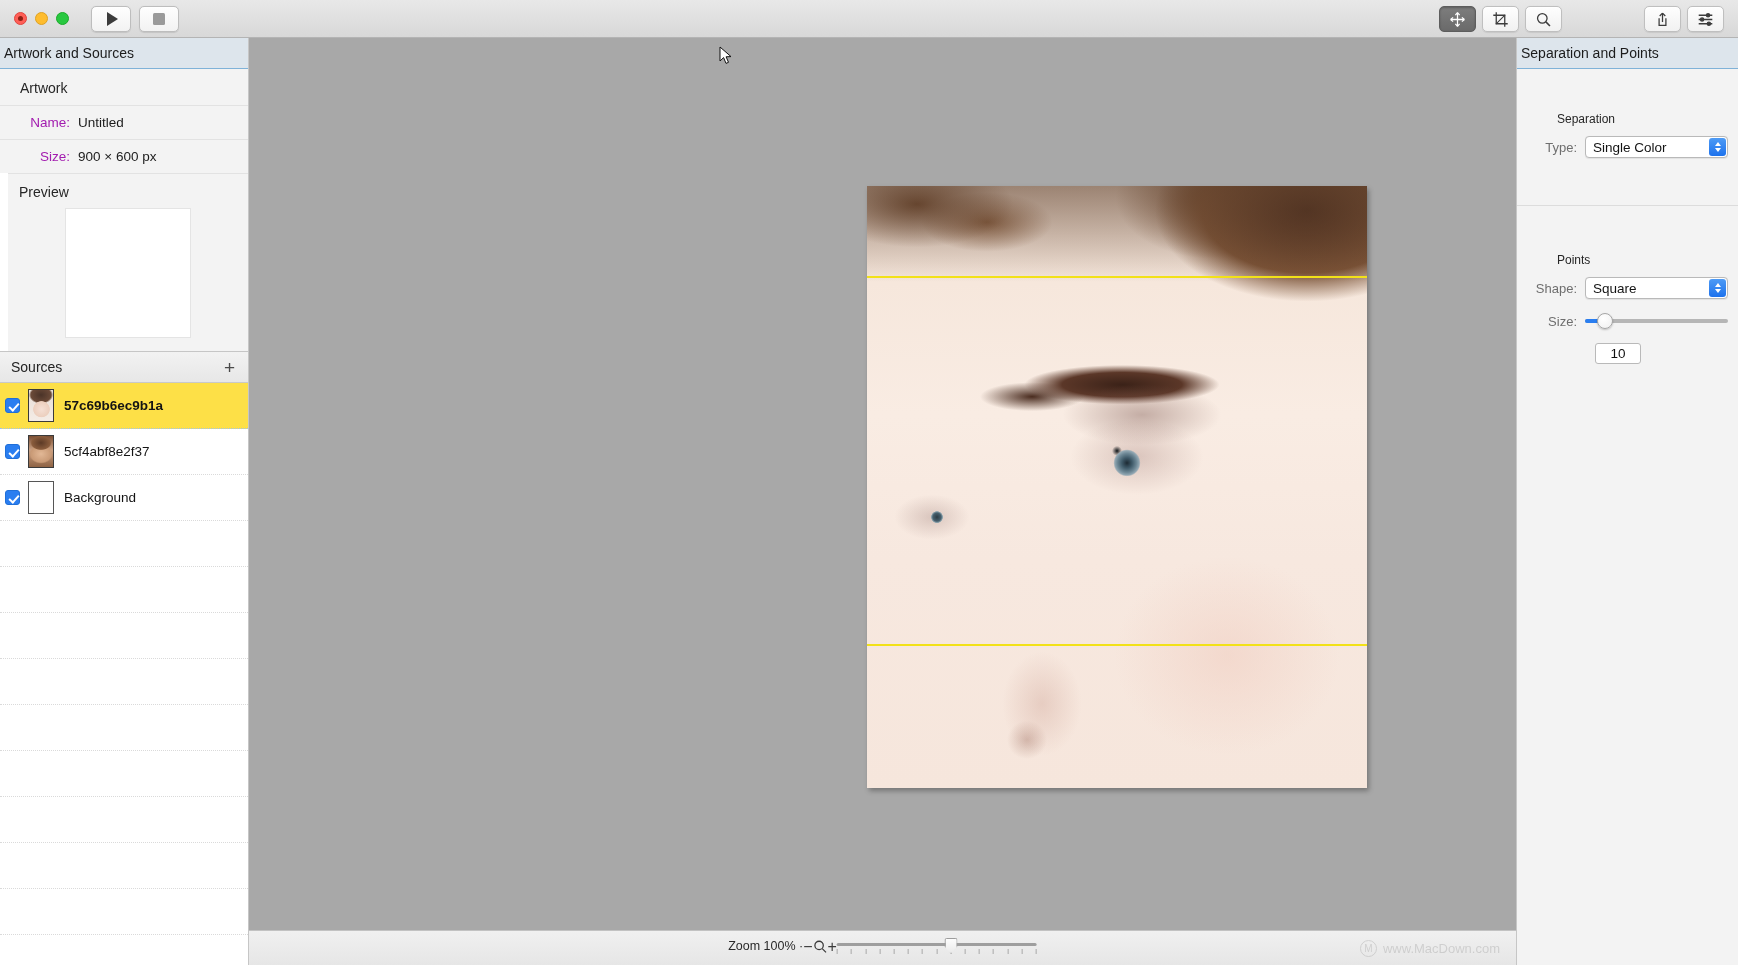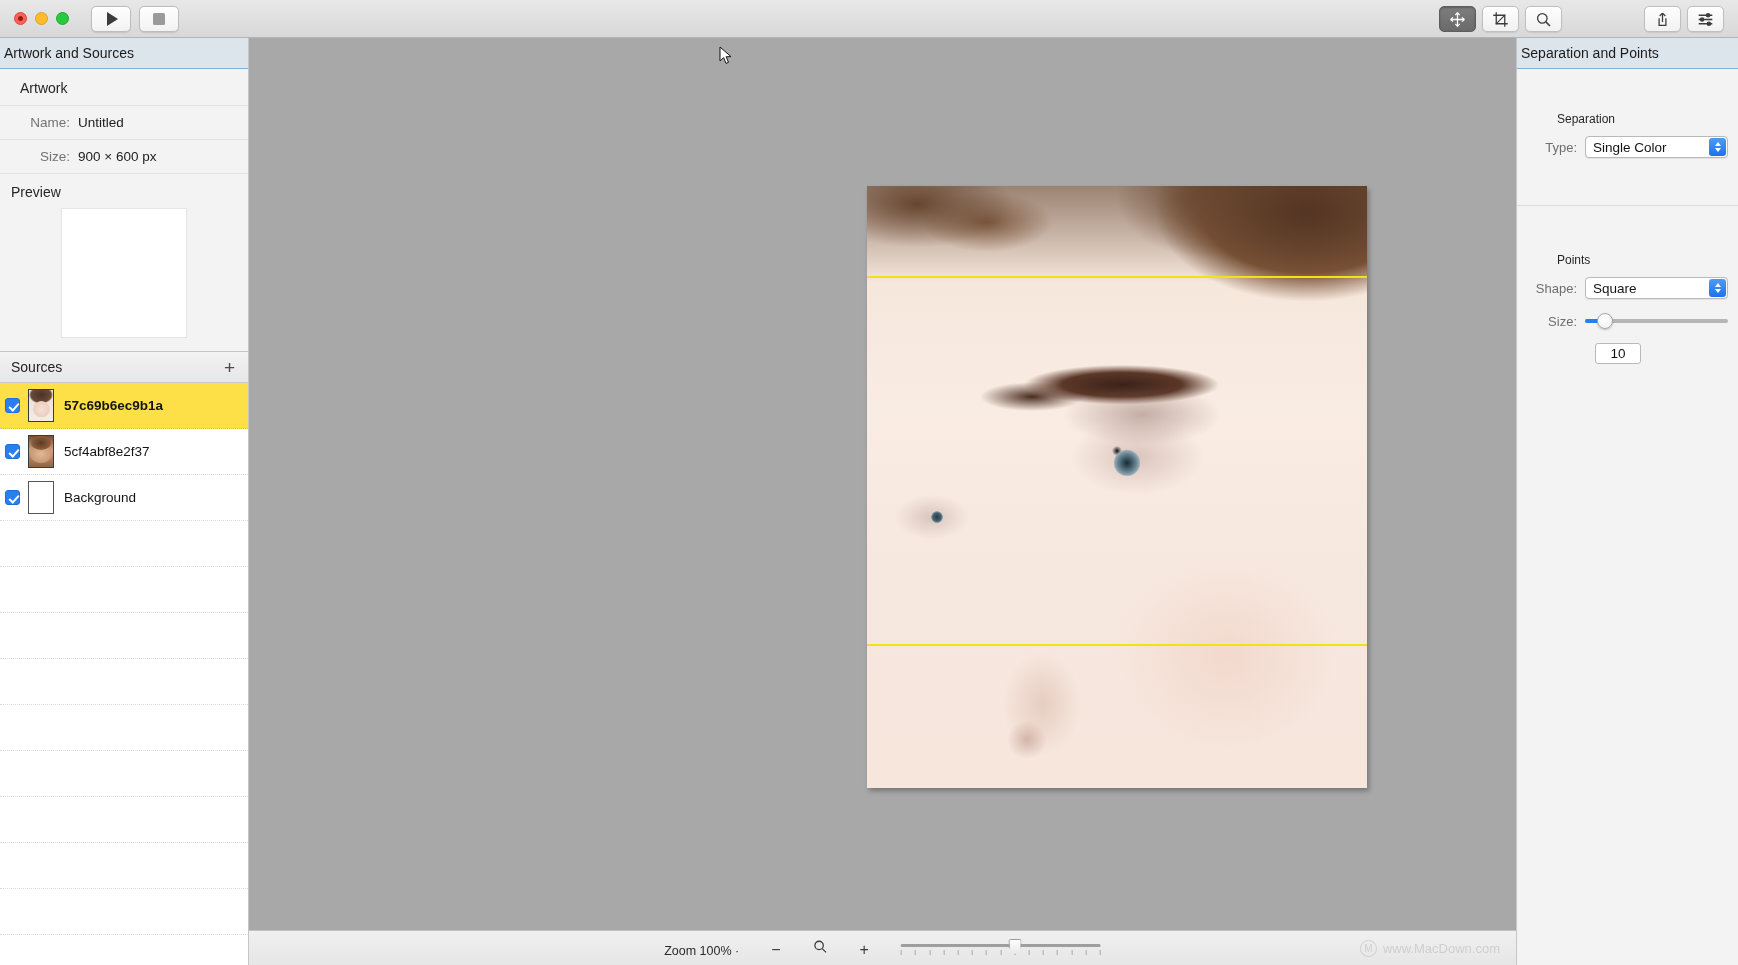--- a/index.html
+++ b/index.html
@@ -101,26 +101,26 @@
     background: #f3f3f3;
   }
   .kv {
     display: flex; align-items: center;
     background: #f3f3f3;
     border-top: 1px solid #e2e2e2;
     height: 34px;
     font-size: 13.5px;
   }
   .kv .k {
-    width: 78px; text-align: right; color: #737373;
+    width: 78px; text-align: right; color: #a21caf;
     padding-right: 8px; flex: 0 0 78px;
   }
   .kv .v { color: #1c1c1c; }
 
-  .preview-sec { background: #f3f3f3; border-top: 1px solid #e2e2e2; padding-bottom: 13px; }
+  .preview-sec { background: #f3f3f3; border-top: 1px solid #e2e2e2; padding-bottom: 13px; margin-left: 8px; }
   .preview-sec .sec-title { padding: 10px 0 4px 11px; background: transparent; }
   .preview-box {
     width: 126px; height: 130px;
     margin: 4px auto 0 auto;
     background: #ffffff;
     border: 1px solid #e4e4e4;
   }
 
   .sources-head {
     height: 32px; flex: 0 0 32px;
@@ -236,21 +236,21 @@
   
   .bottombar {
     height: 35px; flex: 0 0 35px;
     background: linear-gradient(to bottom,#f0f0f0,#e6e6e6);
     border-top: 1px solid #c2c2c2;
     display: flex; align-items: center;
     position: relative;
   }
   .zoom-cluster {
     position: absolute; left: 50%; transform: translateX(-50%);
-    display: flex; align-items: flex-end; gap: 32px;
+    display: flex; align-items: flex-start; gap: 0;
   }
   .zoom-label { font-size: 12.5px; color: #2a2a2a; }
   .zbtn { font-size: 16px; color: #3a3a3a; cursor: default; line-height: 1; }
   .zslider { position: relative; width: 200px; height: 18px; cursor: default; }
   .ztrack {
     position: absolute; top: 4px; left: 0; right: 0; height: 3px;
     background: #9e9e9e; border-radius: 2px;
   }
   .zticks {
     position: absolute; top: 10px; left: 0; right: 0; height: 5px;

